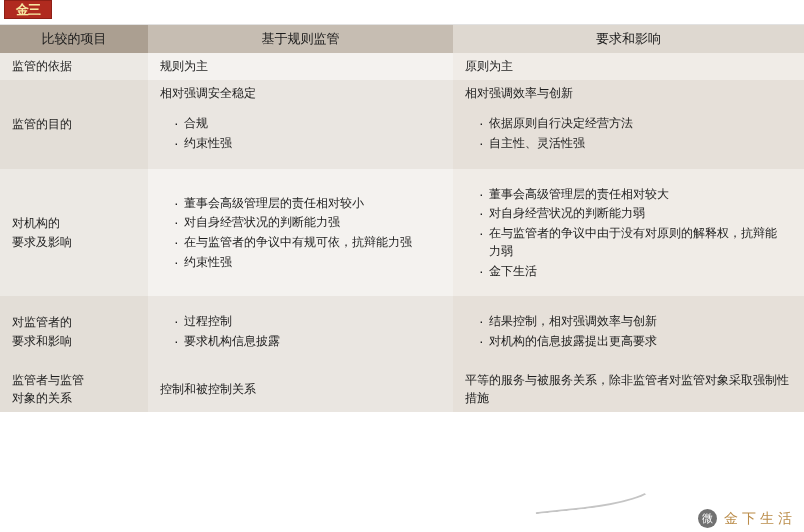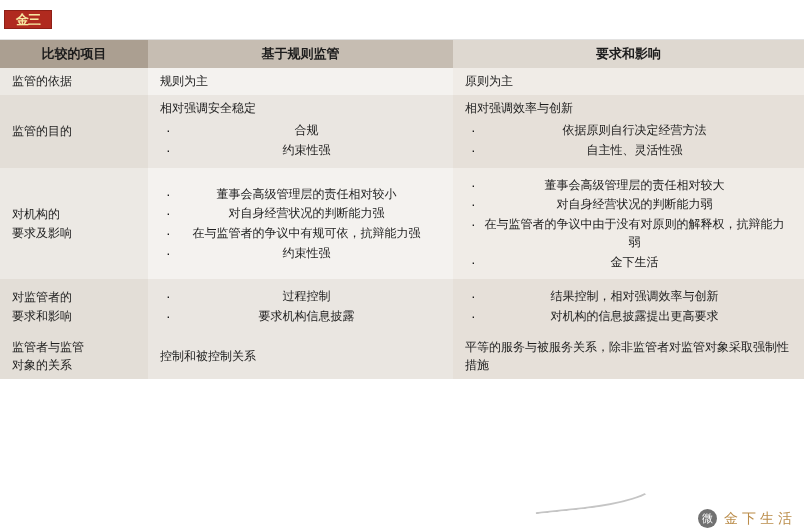--- a/index.html
+++ b/index.html
@@ -12,23 +12,22 @@
   }
   #page {
     position: relative;
     width: 804px;
     height: 532px;
     background: #ffffff;
   }
 
   
   .topbar {
-    height: 40px;
-    display: flex;
-    align-items: center;
+    height: 25px;
+    display: flex;
     background: #ffffff;
     border-bottom: 1px solid #e2e2e2;
     padding-left: 4px;
   }
   .logo {
     width: 48px;
     height: 19px;
     background: #b02a1f;
     color: #f6e7a0;
     font-size: 13px;
@@ -60,21 +59,21 @@
   table.cmp th, table.cmp td {
     vertical-align: middle;
     padding: 4px 12px;
     font-size: 12px;
     color: #1d1d1d;
     line-height: 1.55;
     border: 0;
   }
   table.cmp th {
     text-align: center;
-    font-weight: bold;
+    font-weight: normal;
     font-size: 13px;
     color: #1c1c1c;
     height: 20px;
     padding: 4px 6px;
   }
   
   th.h0 { background: #ab9f91; }
   th.h1 { background: #c6bdb2; }
   th.h2 { background: #ded8d0; }
 
@@ -83,24 +82,23 @@
   td.k2 { background: #e3ded7; }     
   td.a { background: #f4f2ef; }      
   td.a2 { background: #eae6e1; }     
   td.b { background: #f0ece7; }      
   td.b2 { background: #e6e0d9; }     
 
   td.k, td.k2 { padding-left: 14px; }
   .nowrapish { white-space: nowrap; }
 
   ul.bul {
-    margin: 4px;
+    margin: 12px;
     padding: 0;
     list-style: none;
-    text-align: center;
   }
   ul.bul li {
     position: relative;
     padding-left: 12px;
     margin: 0 0 1px 0;
   }
   ul.bul li::before {
     content: "·";
     position: absolute;
     left: 2px;

